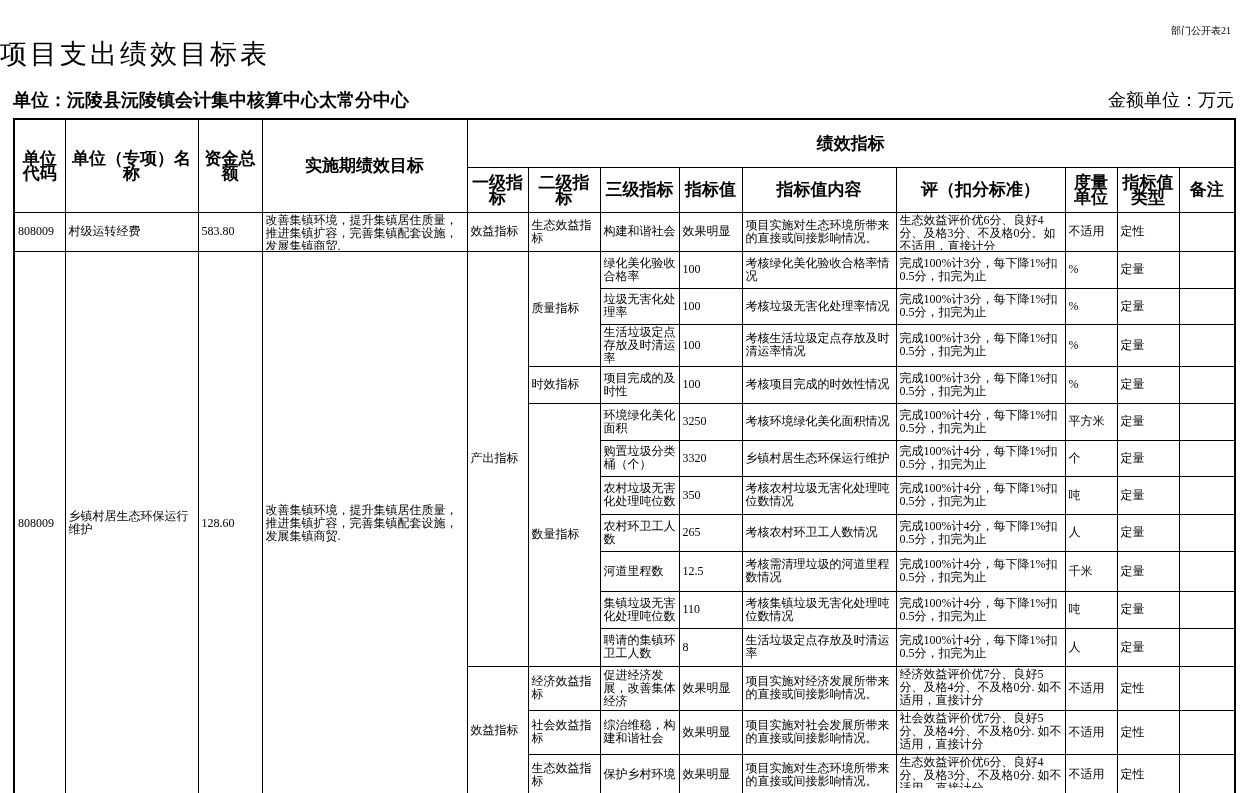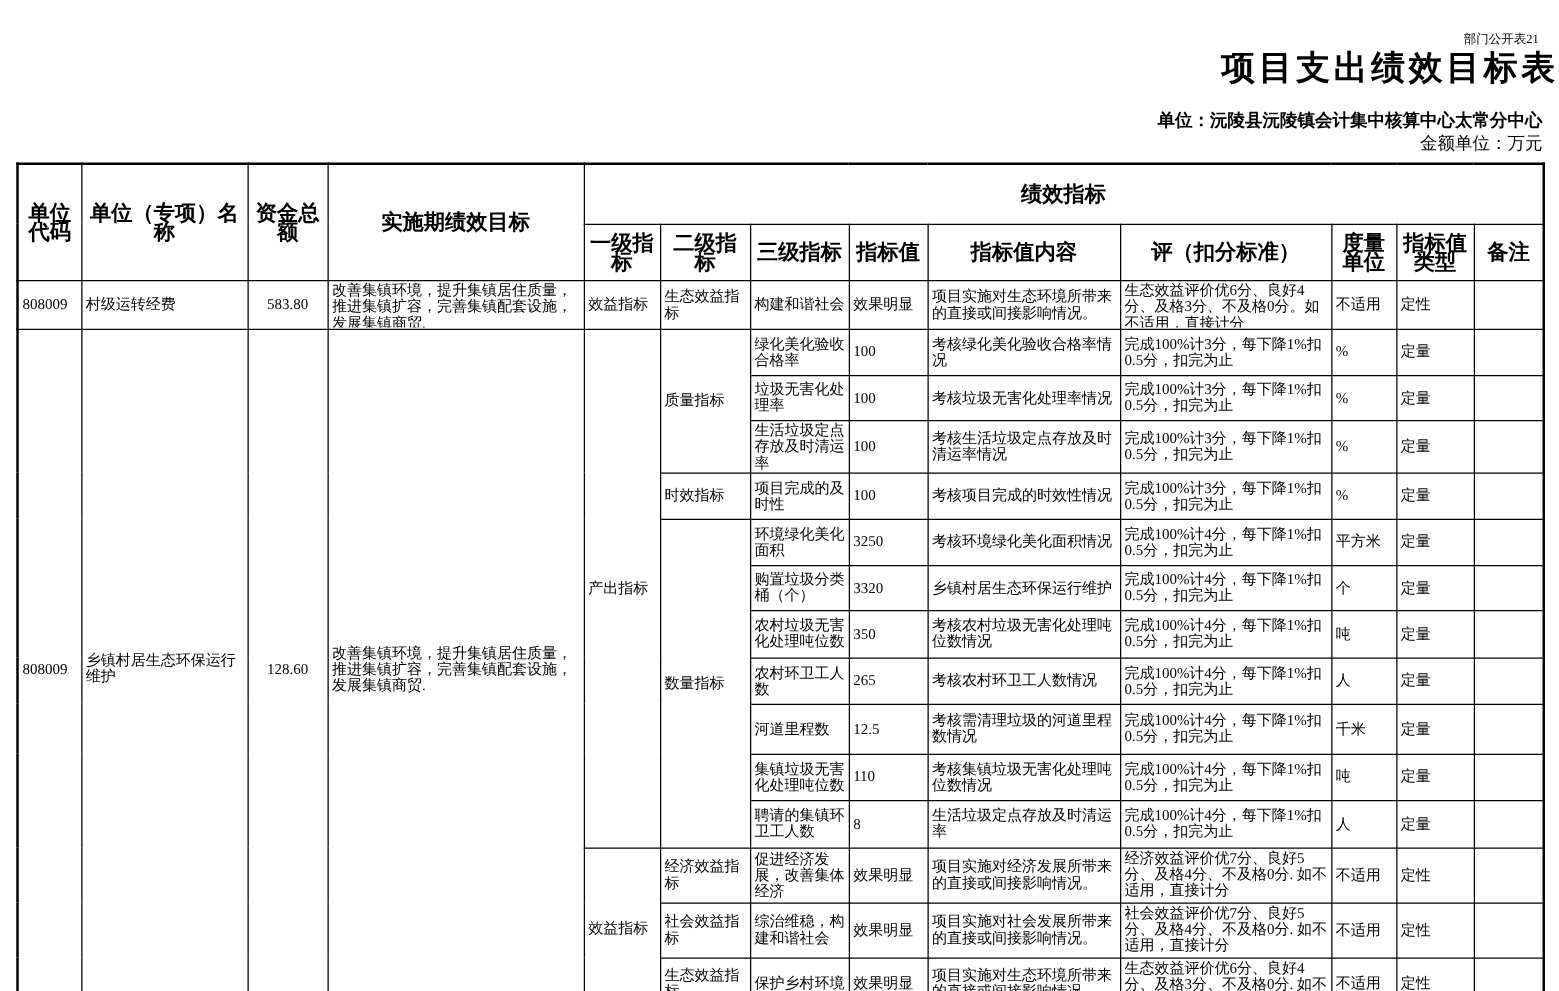--- a/index.html
+++ b/index.html
@@ -2,36 +2,36 @@
 <html><head>
 <meta charset="utf-8">
 <style>
   html,body{margin:0;padding:0;}
   body{
     width:1247px;height:793px;background:#fff;color:#000;
     font-family:"Liberation Serif","DejaVu Serif",serif;
     position:relative;overflow:hidden;
   }
   .corner{position:absolute;top:24px;right:16px;font-size:10px;}
-  .title{text-align:right;font-size:27px;font-weight:bold;margin:36px 0 0;letter-spacing:3px;}
-  .meta{display:flex;justify-content:space-between;align-items:flex-end;margin:16px 13px 6px 13px;font-size:14px;flex-direction:column;}
+  .title{text-align:left;font-size:27px;font-weight:normal;margin:36px 0 0;letter-spacing:3px;}
+  .meta{display:flex;justify-content:space-between;align-items:flex-end;margin:16px 13px 6px 13px;font-size:18px;}
   .unit-label{font-weight:bold;}
   .amount-label{font-weight:normal;}
   table.perf{
     border-collapse:collapse;table-layout:fixed;
     width:1221px;margin-left:13px;
     border:2px solid #000;font-size:12px;
   }
   .perf th,.perf td{
     border:1px solid #000;padding:1px 3px;line-height:13px;
     overflow:hidden;word-break:break-all;
   }
   .perf th{font-weight:bold;text-align:center;vertical-align:middle;font-size:17px;line-height:15px;}
   .perf td{vertical-align:middle;text-align:left;}
-  .perf td.num{text-align:center;}
+  .perf td.num{text-align:left;}
   .perf td.top{vertical-align:top;}
   .clip{overflow:hidden;}
   .h36{height:36px;}
 </style>
 </head>
 <body>
 
 <div class="corner">部门公开表21</div>
 <h1 class="title">项目支出绩效目标表</h1>
 <div class="meta">

